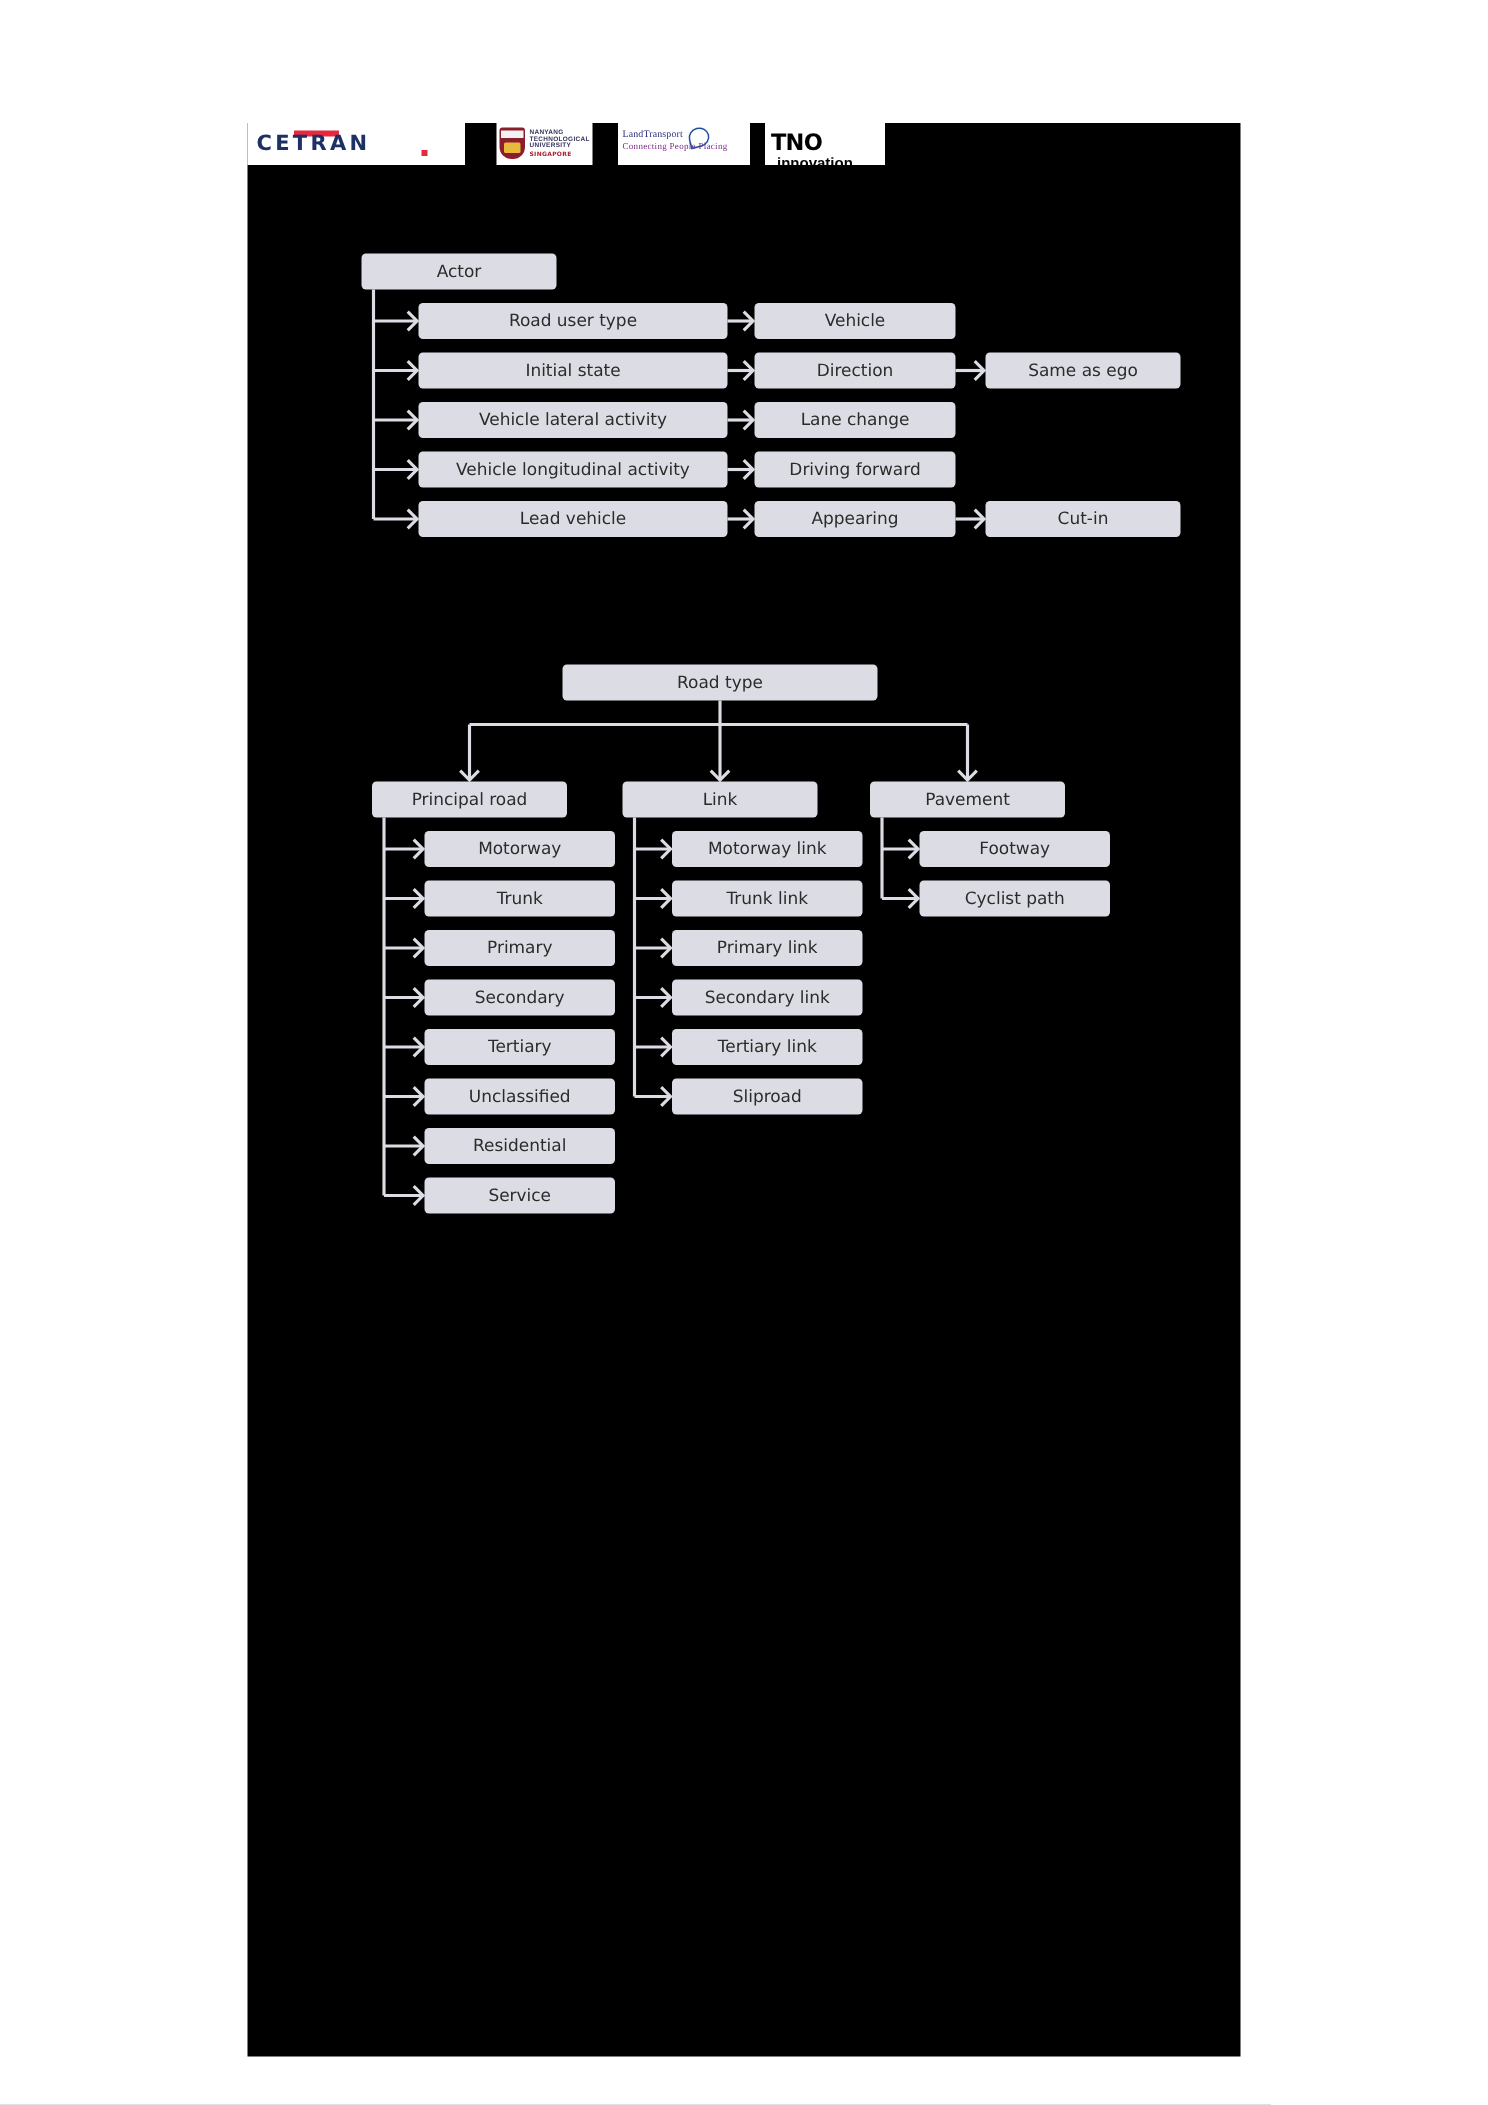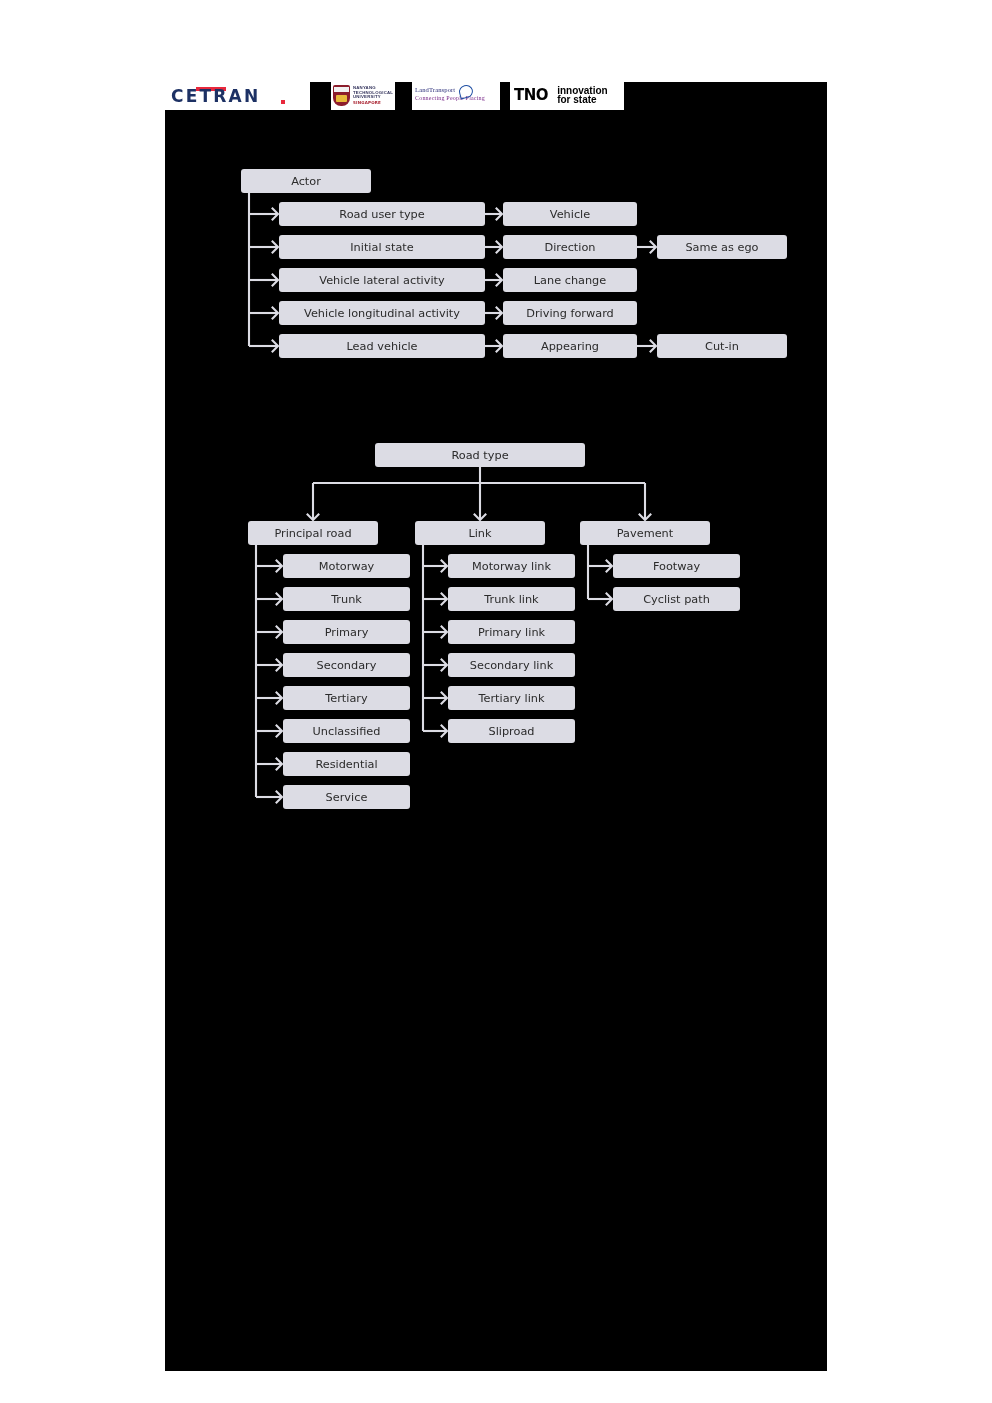--- a/index.html
+++ b/index.html
@@ -41,31 +41,31 @@
   .logo-box {
     position: absolute;
     top: 0;
     height: 28px;
     background: #ffffff;
     overflow: hidden;
   }
   #logo-cetran { left: 0px;   width: 145px; }
   #logo-ntu    { left: 166px; width: 64px;  }
   #logo-lta    { left: 247px; width: 88px;  }
-  #logo-tno    { left: 345px; width: 114px;  }
+  #logo-tno    { left: 345px; width: 80px;  }
 
   .cetran-wrap {
     position: absolute;
     left: 6px; top: 4px;
     width: 133px; height: 20px;
   }
   .cetran-text {
     font-family: "DejaVu Sans", sans-serif;
     font-weight: bold;
-    font-size: 17px;
+    font-size: 14px;
     letter-spacing: 2.2px;
     color: #1d3164;
     line-height: 20px;
     position: absolute;
     left: 0; top: 0;
   }
   .cetran-bar {
     position: absolute;
     left: 25px; top: 1px;
     width: 30px; height: 4px;

